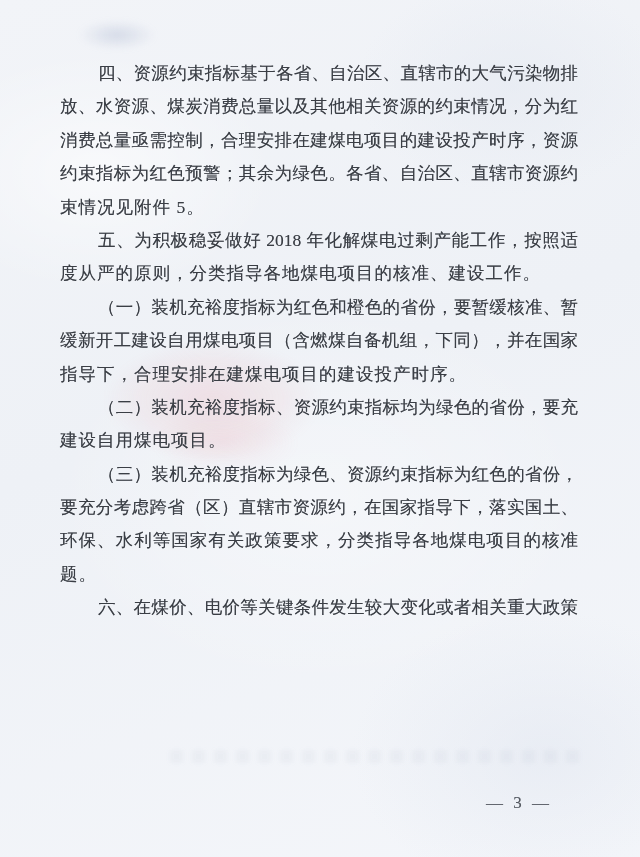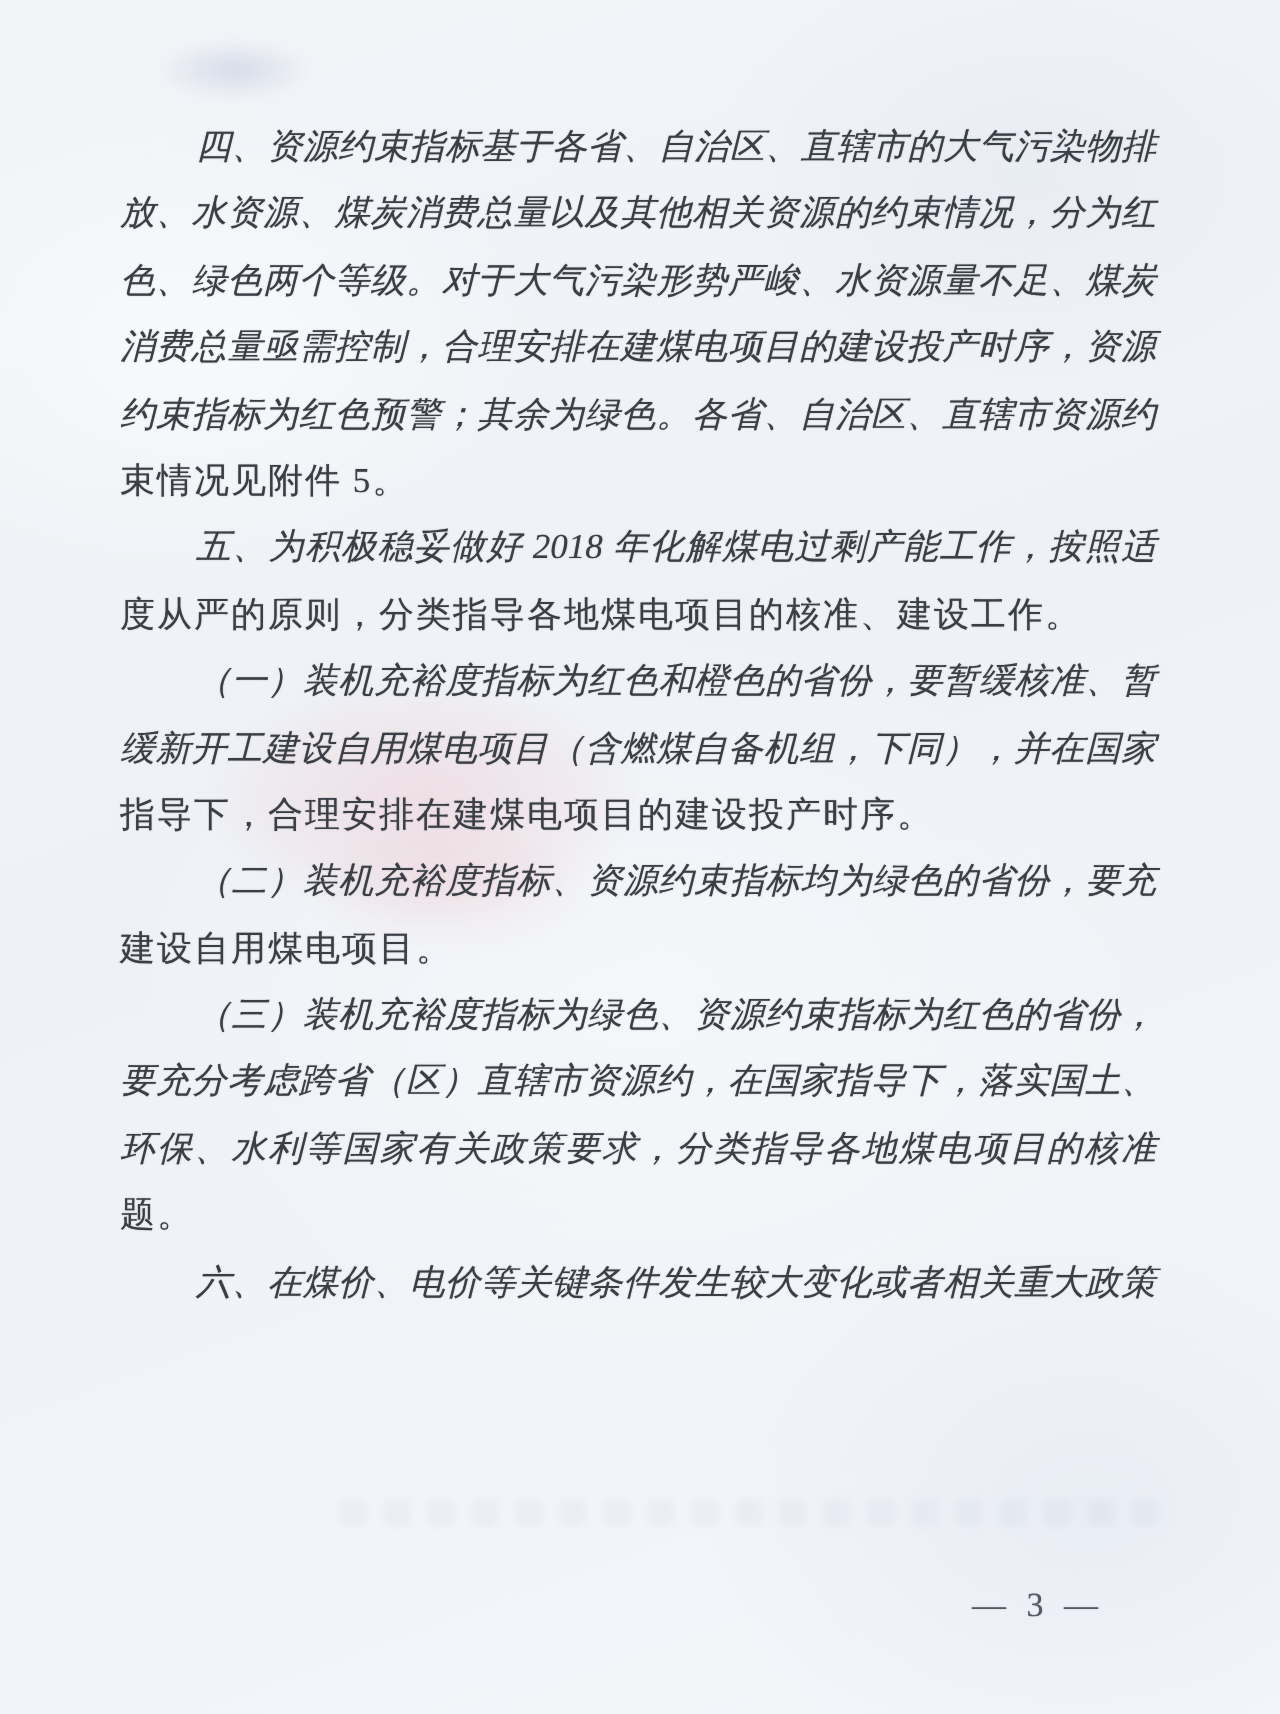--- a/index.html
+++ b/index.html
@@ -64,21 +64,20 @@
     font-size: 17.5px;
     color: #3a3e45;
     letter-spacing: 1px;
     text-shadow: 0 0 0.6px rgba(58,62,69,0.55);
   }
   .ln.jst {
     letter-spacing: 0;
     text-align: justify;
     text-align-last: justify;
     text-justify: inter-character;
-    font-style: italic;
   }
   .ln.ind {
     padding-left: 38px;
   }
   .pagenum {
     position: absolute;
     top: 793px;
     left: 486px;
     font-size: 17px;
     line-height: 20px;
@@ -92,21 +91,20 @@
 
 <div class="page">
   <div class="smudge"></div>
   <div class="seal"></div>
   <div class="seal seal2"></div>
   <div class="ghost"></div>
 
   <div class="textblock">
     <div class="ln ind jst">四、资源约束指标基于各省、自治区、直辖市的大气污染物排</div>
     <div class="ln jst">放、水资源、煤炭消费总量以及其他相关资源的约束情况，分为红</div>
-    <div class="ln jst">色、绿色两个等级。对于大气污染形势严峻、水资源量不足、煤炭</div>
     <div class="ln jst">消费总量亟需控制，合理安排在建煤电项目的建设投产时序，资源</div>
     <div class="ln jst">约束指标为红色预警；其余为绿色。各省、自治区、直辖市资源约</div>
     <div class="ln">束情况见附件 5。</div>
     <div class="ln ind jst">五、为积极稳妥做好 2018 年化解煤电过剩产能工作，按照适</div>
     <div class="ln">度从严的原则，分类指导各地煤电项目的核准、建设工作。</div>
     <div class="ln ind jst">（一）装机充裕度指标为红色和橙色的省份，要暂缓核准、暂</div>
     <div class="ln jst">缓新开工建设自用煤电项目（含燃煤自备机组，下同），并在国家</div>
     <div class="ln">指导下，合理安排在建煤电项目的建设投产时序。</div>
     <div class="ln ind jst">（二）装机充裕度指标、资源约束指标均为绿色的省份，要充</div>
     <div class="ln">建设自用煤电项目。</div>

